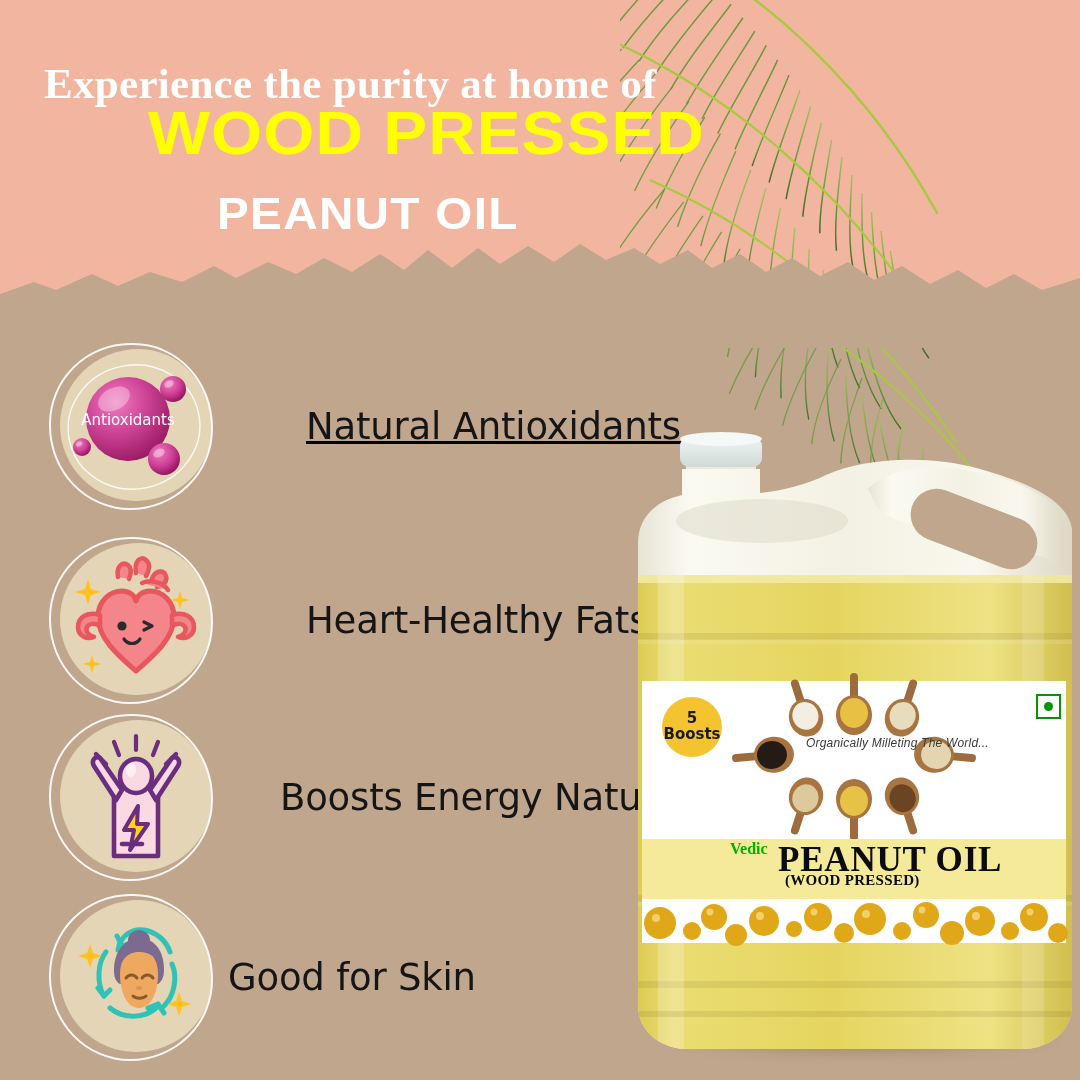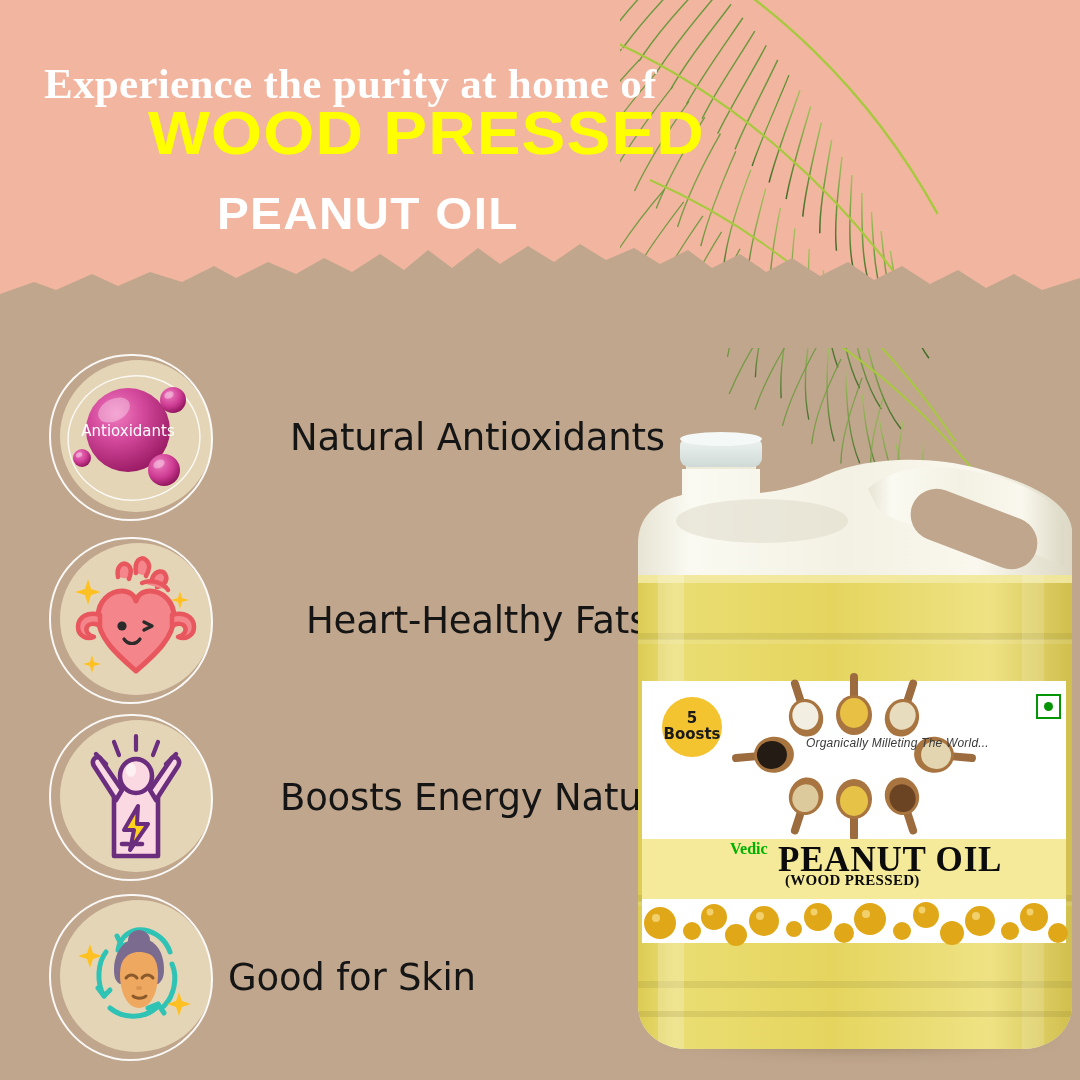--- a/index.html
+++ b/index.html
@@ -19,32 +19,32 @@
     font-weight:bold;font-size:43px;color:#ffffff;letter-spacing:0.3px;white-space:nowrap;margin-top:37px;}
   .h-line2{position:absolute;left:148px;top:97px;font-family:"Liberation Sans",sans-serif;
     font-weight:bold;font-size:62px;color:#FFFF00;letter-spacing:1px;white-space:nowrap;
     transform:scaleX(1.06);transform-origin:left center;}
   .h-line3{position:absolute;left:217px;top:188px;font-family:"Liberation Sans",sans-serif;
     font-weight:bold;font-size:45px;color:#ffffff;letter-spacing:1.2px;white-space:nowrap;
     transform:scaleX(1.06);transform-origin:left center;}
 
   
   .feature{position:absolute;left:46px;width:620px;height:175px;display:flex;align-items:center;}
-  .f0{top:350px;} .f1{top:533px;} .f2{top:710px;} .f3{top:890px;}
+  .f0{top:339px;text-decoration:underline;} .f1{top:533px;} .f2{top:710px;} .f3{top:890px;}
 
   .icon-wrap{position:relative;width:182px;height:172px;flex:0 0 182px;}
   .icon-blob{position:absolute;left:14px;top:8px;width:152px;height:152px;background:#E4D5B7;
     border-radius:52% 48% 50% 50% / 50% 52% 48% 50%;}
   .icon-ring{position:absolute;left:3px;top:2px;width:160px;height:163px;border:2px solid #FFFFFF;
     border-radius:50% 49% 51% 50% / 49% 51% 49% 51%;opacity:.92;}
   .icon-art{position:absolute;left:14px;top:8px;width:152px;height:152px;}
 
   .feature-label{font-family:"DejaVu Sans",sans-serif;font-size:37px;color:#151515;
     white-space:nowrap;letter-spacing:-0.2px;}
-  .fl-0{margin-left:62px;text-align:right;} .fl-1{margin-left:78px;} .fl-2{margin-left:52px;} .fl-3{}
+  .fl-0{margin-left:78px;text-align:right;} .fl-1{margin-left:78px;} .fl-2{margin-left:52px;} .fl-3{}
 
   
   .can{position:absolute;left:630px;top:425px;width:450px;height:640px;}
   .can-shadow{position:absolute;left:660px;top:1020px;width:400px;height:38px;
     background:radial-gradient(ellipse at center,rgba(90,66,48,.40) 0%,rgba(90,66,48,0) 72%);
     filter:blur(5px);}
 
   
   .lbl-litre{position:absolute;left:662px;top:697px;width:60px;height:60px;border-radius:50%;
     background:#F4C430;display:flex;flex-direction:column;align-items:center;justify-content:center;

